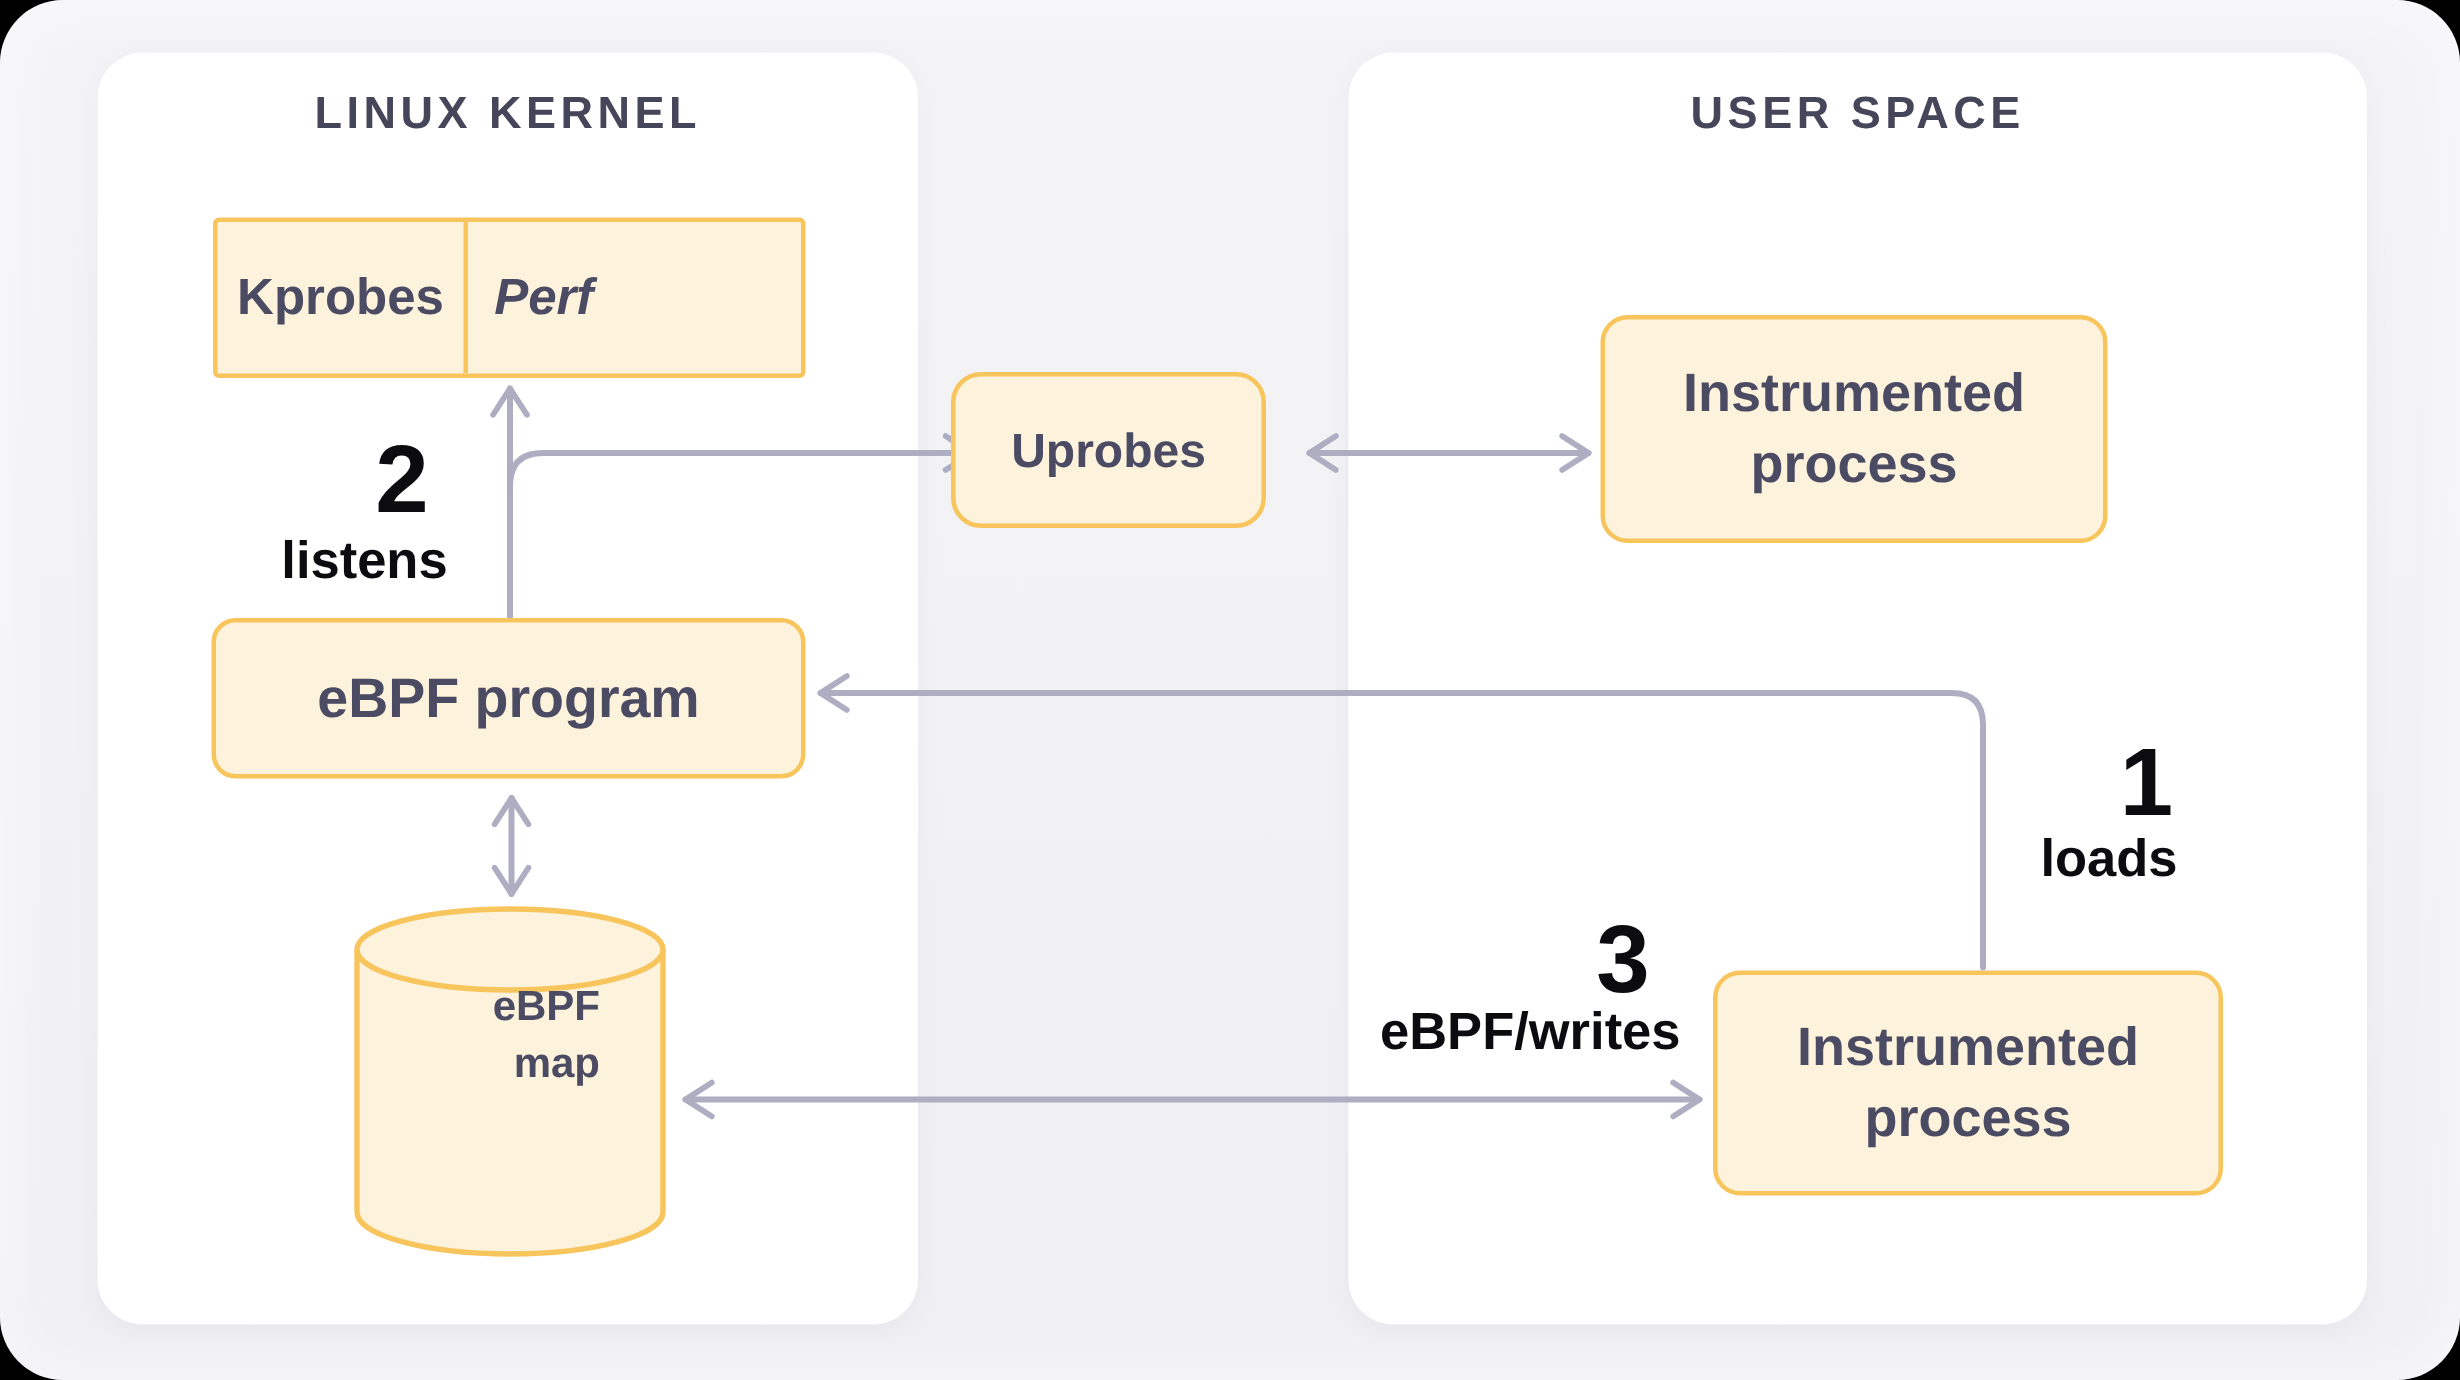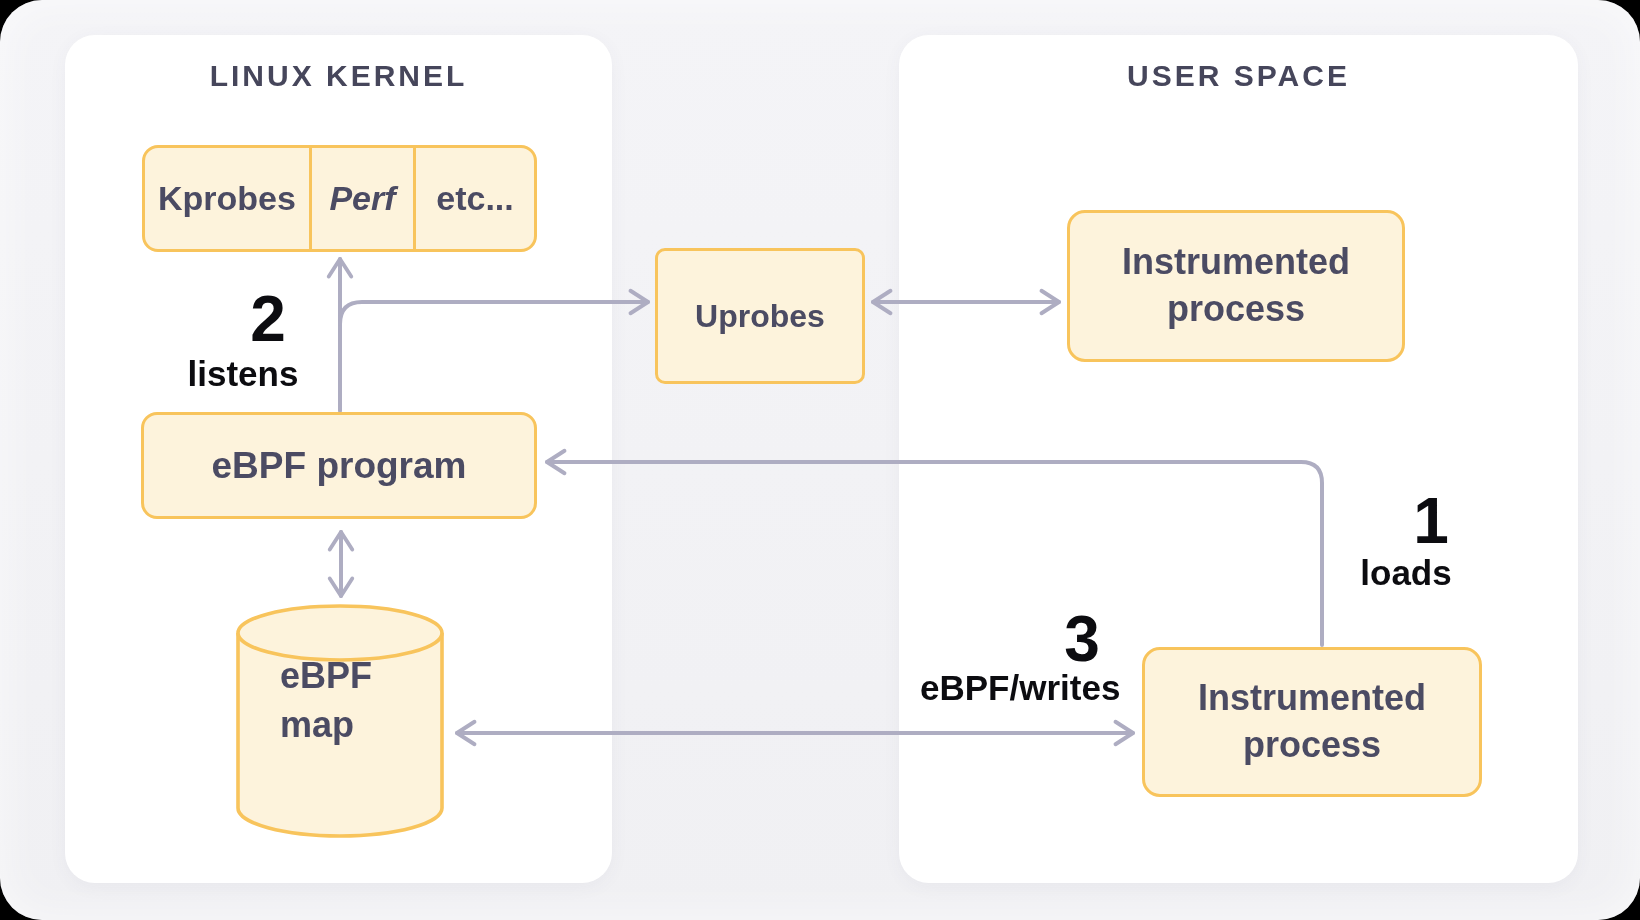--- a/index.html
+++ b/index.html
@@ -49,41 +49,41 @@
     position:absolute;
     background:var(--node-fill);
     border:3.5px solid var(--node-border);
     display:flex;align-items:center;justify-content:center;
     color:var(--node-text);
     font-weight:700;
     text-align:center;
   }
   .node-trio{
     left:142px;top:145px;width:395px;height:107px;
-    border-radius:16px;
+    border-radius:4px;
     display:flex;align-items:stretch;justify-content:flex-start;
     padding:0;overflow:hidden;
   }
   .trio-cell{
     display:flex;align-items:center;justify-content:center;
     font-size:34px;font-weight:700;color:var(--node-text);
   }
   .trio-cell + .trio-cell{border-left:3px solid var(--node-border);}
   .cell-kprobes{width:164px;}
   .cell-perf{width:104px;font-style:italic;}
   .cell-etc{flex:1;}
-  .node-uprobes{left:655px;top:248px;width:210px;height:136px;border-radius:10px;font-size:32px;}
+  .node-uprobes{left:634px;top:248px;width:210px;height:104px;border-radius:20px;font-size:32px;}
   .node-program{left:141px;top:412px;width:396px;height:107px;border-radius:16px;font-size:37px;}
   .node-process-top{left:1067px;top:210px;width:338px;height:152px;border-radius:18px;font-size:36px;line-height:1.3;}
   .node-process-bottom{left:1142px;top:647px;width:340px;height:150px;border-radius:18px;font-size:36px;line-height:1.3;}
   .wrap-label{width:270px;}
   .map-label{
     position:absolute;left:280px;top:652px;width:120px;
-    text-align:left;color:var(--node-text);
-    font-size:36px;font-weight:700;line-height:1.35;
+    text-align:right;color:var(--node-text);
+    font-size:28px;font-weight:700;line-height:1.35;
   }
   .anno-num{
     position:absolute;width:120px;text-align:center;
     color:var(--annotation-text);
     font-size:64px;font-weight:700;line-height:1;
   }
   .anno-label{
     position:absolute;width:200px;text-align:center;
     color:var(--annotation-text);
     font-size:35px;font-weight:700;line-height:1;
@@ -124,21 +124,20 @@
 
     <g>
       <path class="cyl" d="M 238 633 L 238 808 A 102 28 0 0 0 442 808 L 442 633"></path>
       <ellipse class="cyl" cx="340" cy="633" rx="102" ry="27"></ellipse>
     </g>
   </svg>
 
   <div class="node node-trio">
     <div class="trio-cell cell-kprobes">Kprobes</div>
     <div class="trio-cell cell-perf">Perf</div>
-    <div class="trio-cell cell-etc">etc...</div>
   </div>
 
   <div class="node node-uprobes">Uprobes</div>
 
   <div class="node node-process-top">
     <div class="wrap-label">Instrumented process</div>
   </div>
 
   <div class="node node-program">eBPF program</div>
 

